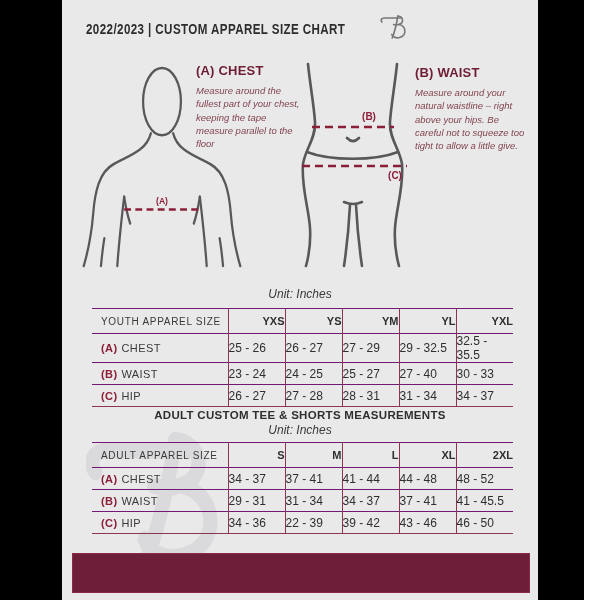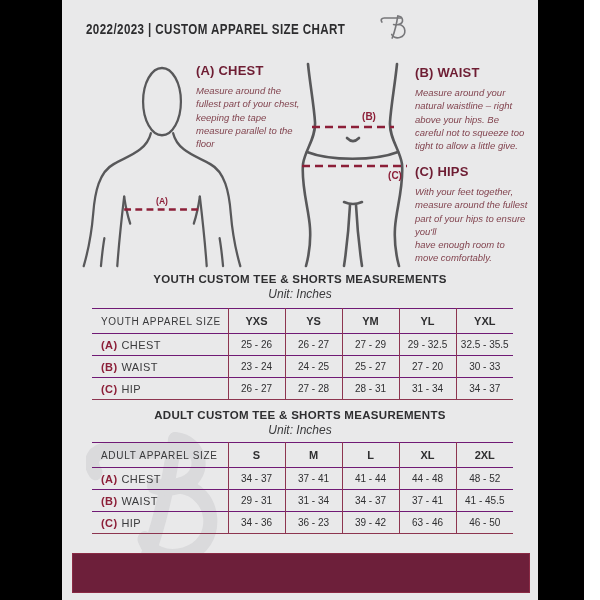--- a/index.html
+++ b/index.html
@@ -34,24 +34,24 @@
   .sec-unit{position:absolute;left:0;width:476px;text-align:center;font-style:italic;
             font-size:12px;color:#3a3a3c;}
 
   
   .size-table{position:absolute;left:30px;width:421px;border-collapse:collapse;
               table-layout:fixed;z-index:1;background:transparent;}
   .size-table col.c0{width:136px;} .size-table col.cn{width:57px;}
   .size-table tr{border-top:1px solid #701a75;}
   .size-table{border-bottom:1px solid #8d3550;}
   .size-table th:not(:first-child),.size-table td:not(:first-child){border-left:1px solid #8d3550;}
-  .size-table th{height:24px;font-weight:bold;font-size:11px;color:#2f2f31;text-align:center;padding:0;}
+  .size-table th{height:24px;font-weight:bold;font-size:11px;color:#2f2f31;text-align:right;padding:0;}
   .size-table th.lbl{font-weight:normal;font-size:10px;letter-spacing:.7px;color:#39393b;
                      text-align:left;padding-left:9px;}
-  .size-table td{height:21px;font-size:10px;color:#2f2f31;text-align:center;padding:0;}
+  .size-table td{height:21px;font-size:12px;color:#2f2f31;padding:0;}
   .size-table td.lbl{text-align:left;padding-left:9px;font-size:11px;letter-spacing:.4px;color:#3a3a3c;}
   .size-table td.lbl .letter{font-weight:bold;color:#8c1f38;margin-right:4px;}
 
   .watermark{position:absolute;left:24px;top:424px;width:150px;height:150px;z-index:0;}
   .watermark path{fill:none;stroke:#dadadc;stroke-width:6;stroke-linecap:round;}
   .brand-logo path{fill:none;stroke:#77777a;stroke-width:3.4;stroke-linecap:round;}
 
   .footer-bar{position:absolute;left:10px;top:553px;width:456px;height:38px;
               background:#6d1f3a;border:1px solid #8a2a44;z-index:2;}
 </style>
@@ -101,34 +101,28 @@
     </svg>
 
     <div class="guide" style="left:134px;top:63px;width:106px;">
       <h3>(A) CHEST</h3>
       <p>Measure around the fullest part of your chest, keeping the tape measure parallel to the floor</p>
     </div>
     <div class="guide" style="left:353px;top:65px;width:110px;">
       <h3>(B) WAIST</h3>
       <p>Measure around your natural waistline – right above your hips. Be careful not to squeeze too tight to allow a little give.</p>
     </div>
-    <div class="guide" style="left:353px;top:164px;width:114px;">
-      <h3>(C) HIPS</h3>
-      <p>With your feet together, measure around the fullest part of your hips to ensure you'll</p>
-      <p>have enough room to move comfortably.</p>
-    </div>
 
     <svg class="watermark" viewBox="0 0 64 56" preserveAspectRatio="none">
       <path d="M 4 18 C 1 14, 3 10, 9 10 C 20 10, 34 10, 44 10"></path>
       <path d="M 38 6 C 36 18, 32 36, 26 50"></path>
       <path d="M 38 6 C 50 7, 52 20, 40 23 C 36 24, 32 24, 29 23"></path>
       <path d="M 40 23 C 56 25, 58 45, 42 49 C 34 51, 27 48, 25 43"></path>
     </svg>
 
-    <div class="sec-title" style="top:273px;">YOUTH CUSTOM TEE &amp; SHORTS MEASUREMENTS</div>
     <div class="sec-unit" style="top:287px;">Unit: Inches</div>
     <table class="size-table" style="top:308px;">
       <colgroup>
           <col class="c0">
           <col class="cn">
           <col class="cn">
           <col class="cn">
           <col class="cn">
           <col class="cn">
         </colgroup>
@@ -147,21 +141,21 @@
         <td>26 - 27</td>
         <td>27 - 29</td>
         <td>29 - 32.5</td>
         <td>32.5 - 35.5</td>
       </tr>
       <tr>
         <td class="lbl"><span class="letter">(B)</span><span>WAIST</span></td>
         <td>23 - 24</td>
         <td>24 - 25</td>
         <td>25 - 27</td>
-        <td>27 - 20</td>
+        <td>27 - 40</td>
         <td>30 - 33</td>
       </tr>
       <tr>
         <td class="lbl"><span class="letter">(C)</span><span>HIP</span></td>
         <td>26 - 27</td>
         <td>27 - 28</td>
         <td>28 - 31</td>
         <td>31 - 34</td>
         <td>34 - 37</td>
       </tr>
@@ -200,23 +194,23 @@
         <td class="lbl"><span class="letter">(B)</span><span>WAIST</span></td>
         <td>29 - 31</td>
         <td>31 - 34</td>
         <td>34 - 37</td>
         <td>37 - 41</td>
         <td>41 - 45.5</td>
       </tr>
       <tr>
         <td class="lbl"><span class="letter">(C)</span><span>HIP</span></td>
         <td>34 - 36</td>
-        <td>36 - 23</td>
+        <td>22 - 39</td>
         <td>39 - 42</td>
-        <td>63 - 46</td>
+        <td>43 - 46</td>
         <td>46 - 50</td>
       </tr>
     </tbody>
       </table>
 
     <div class="footer-bar"></div>
   </div>
 </div>
 
 </body></html>

